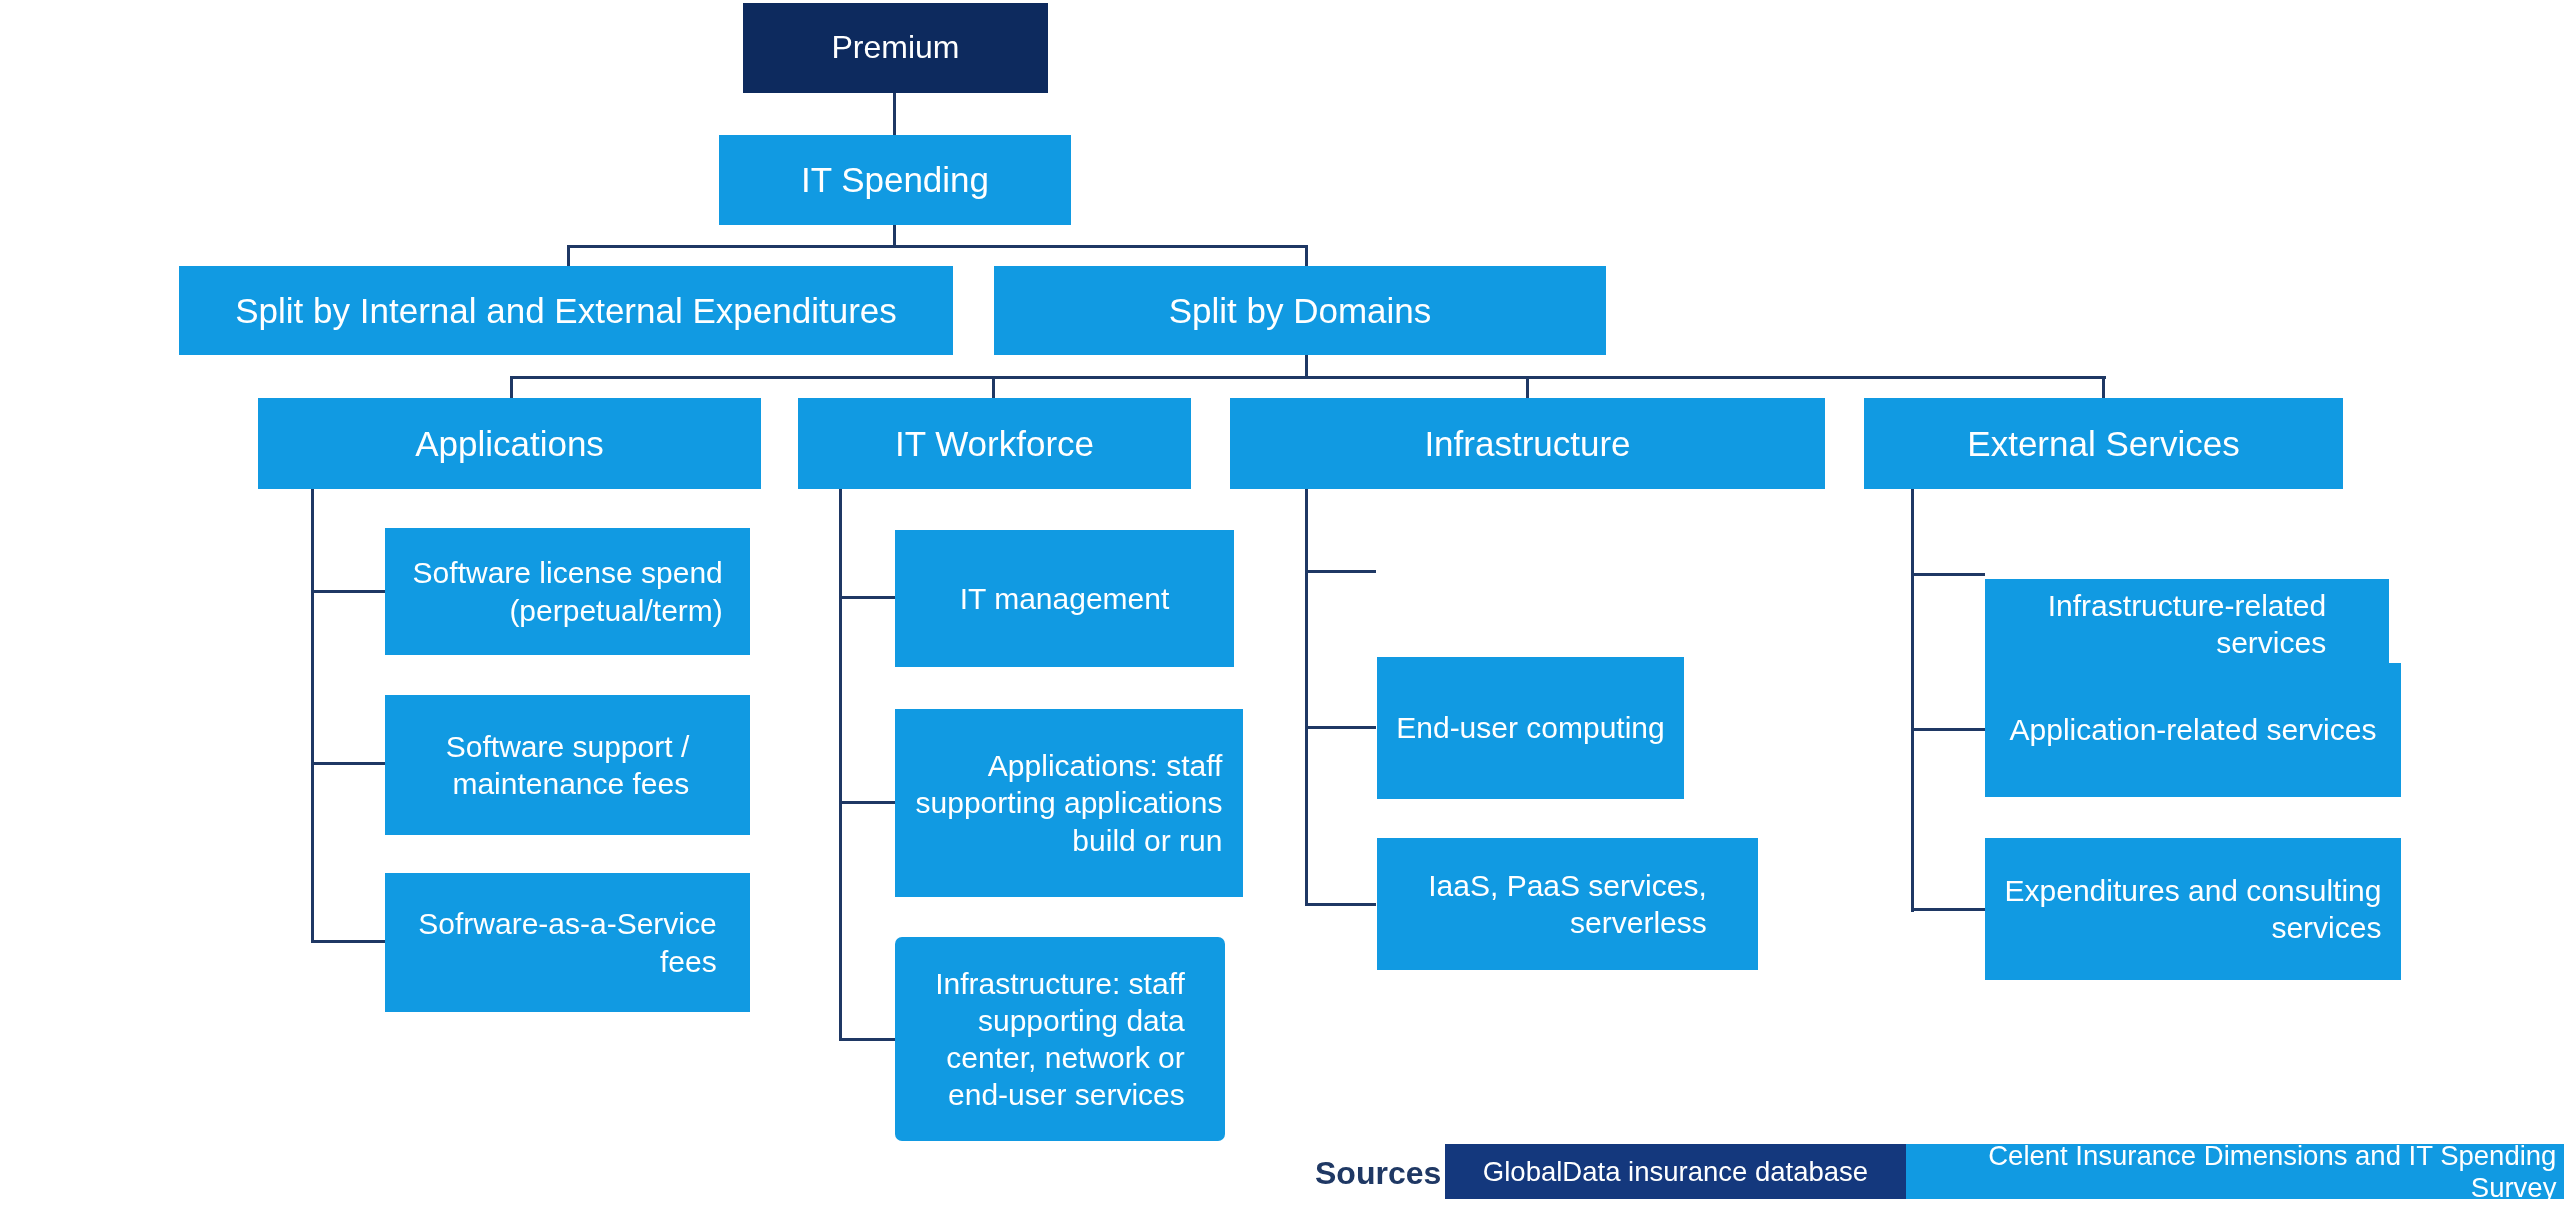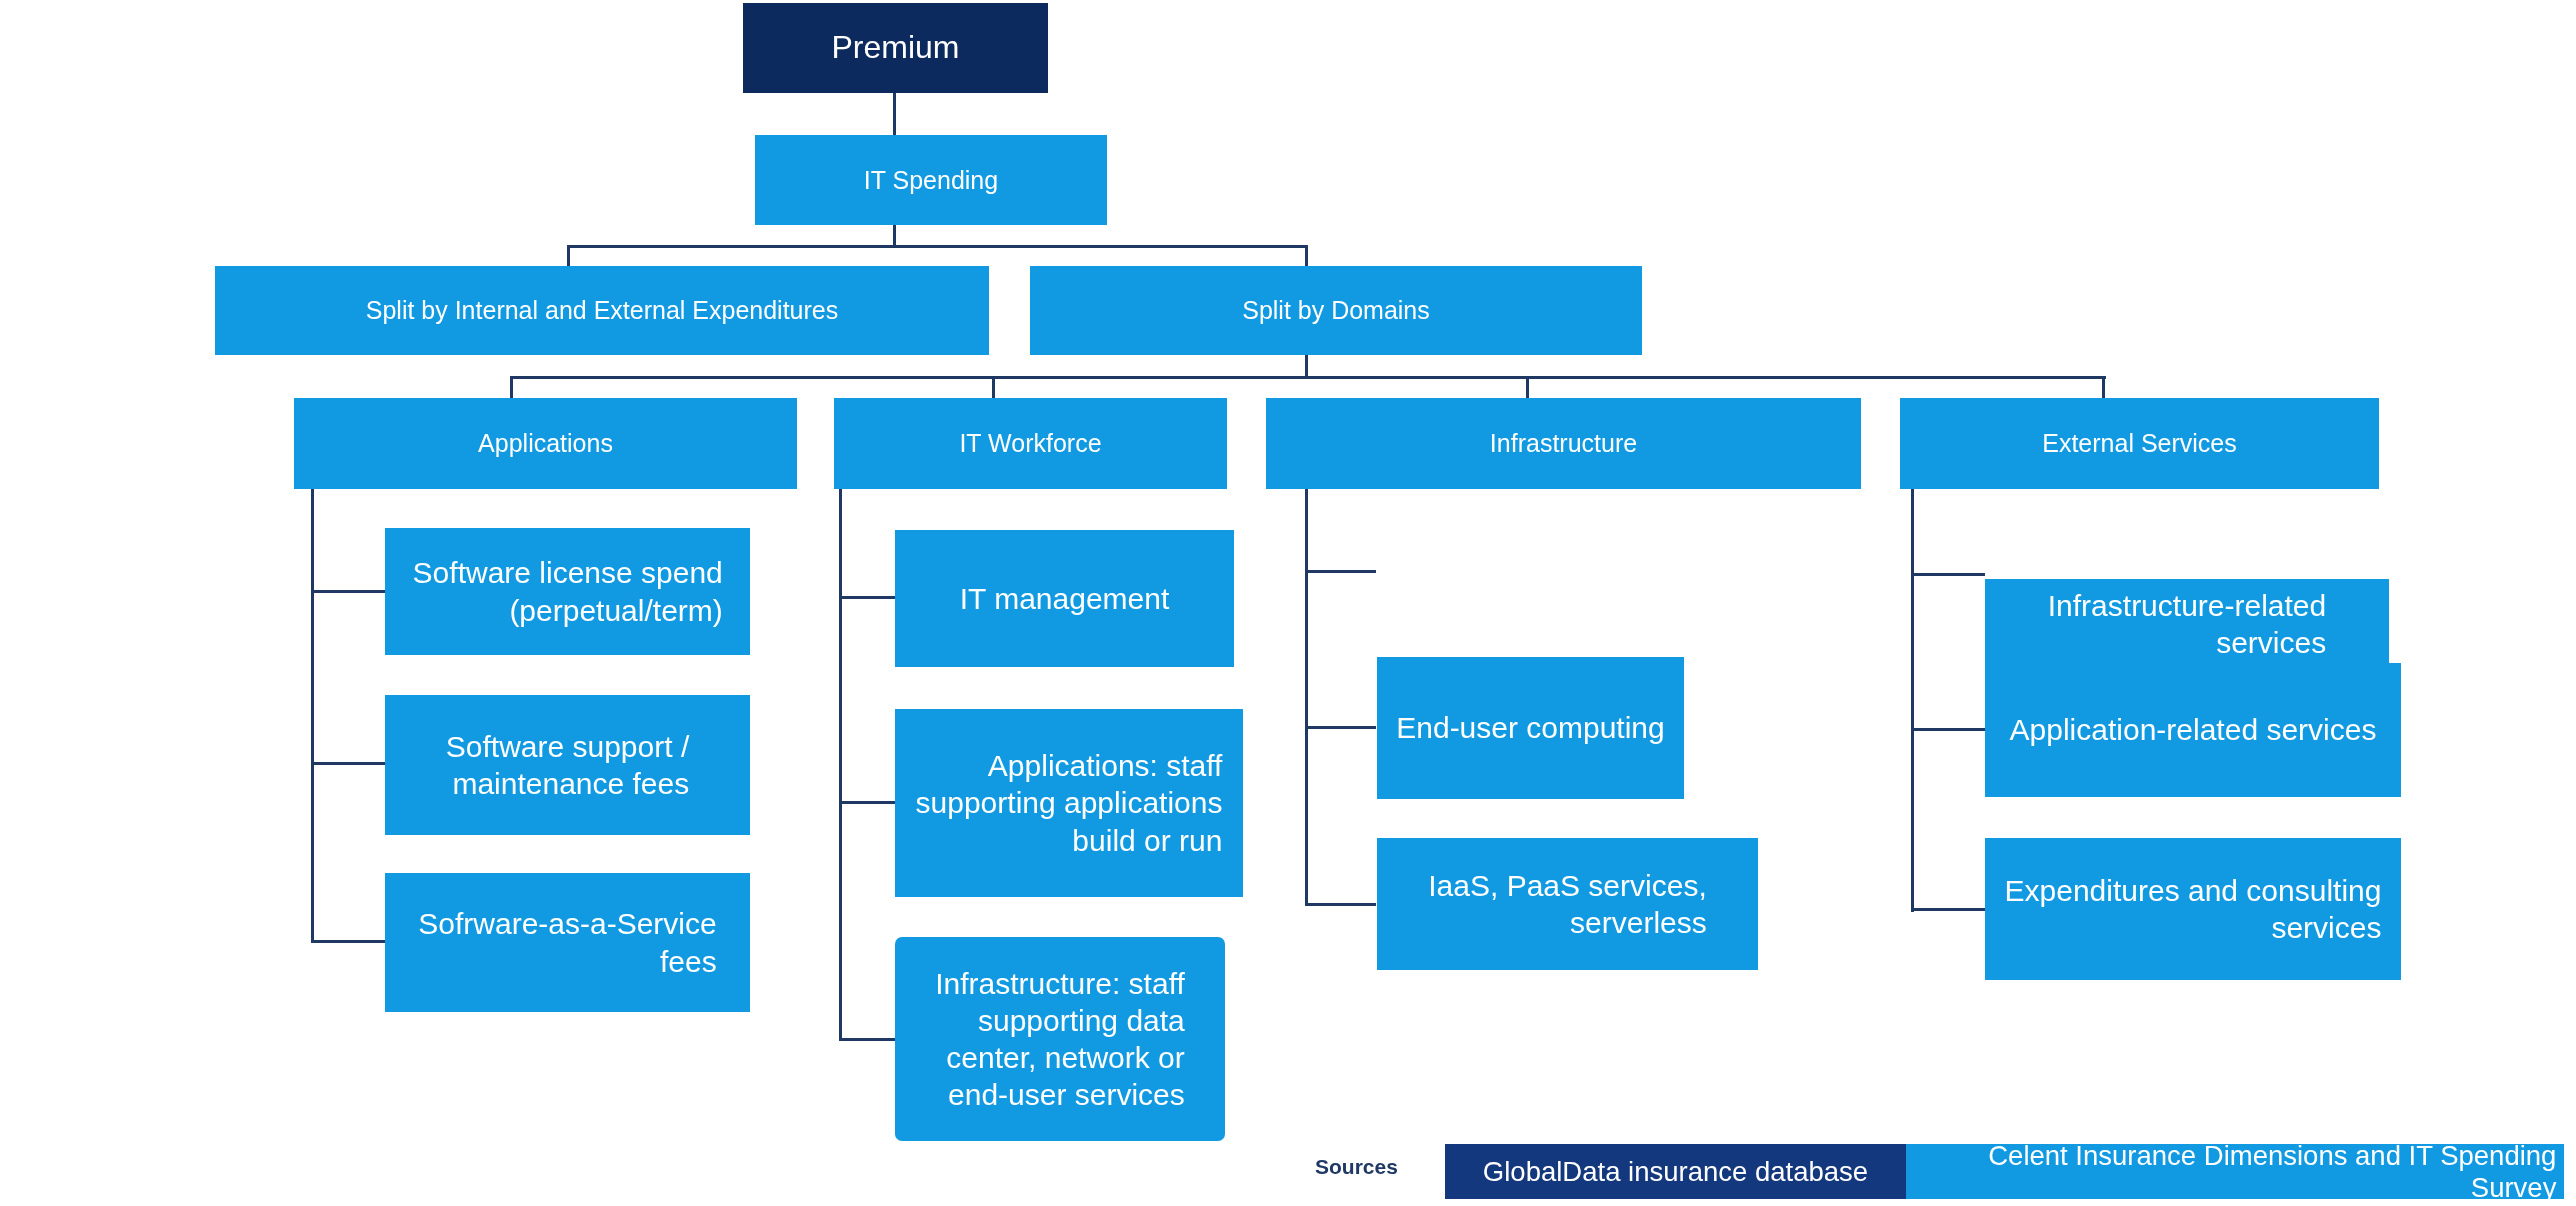--- a/index.html
+++ b/index.html
@@ -18,29 +18,29 @@
     justify-content:center;
     text-align:right;
     color:#ffffff;
     white-space:pre-line;
     box-sizing:border-box;
     padding:3.8px 7.6px;
   }
   .blue{background:#119AE2;}
   .navy{background:#0D2A5E;}
   .srcnavy{background:#14387D;}
-  .hdr{font-size:25px;margin-left:36px;}
+  .hdr{font-size:35px;}
   .root{font-size:32px;}
   .leaf{font-size:30px;line-height:1.24;}
   .src{font-size:27.5px;}
   .line{position:absolute;background:#1F3864;}
   .sources-label{
     position:absolute;
     color:#1F3864;
-    font-size:21px;
+    font-size:32px;
     font-weight:bold;
   }
 </style>
 </head>
 <body>
 
 <div class="canvas">
 
   <div class="box navy root" style="left:743px;top:2.8px;width:305px;height:90px;">Premium</div>
 

